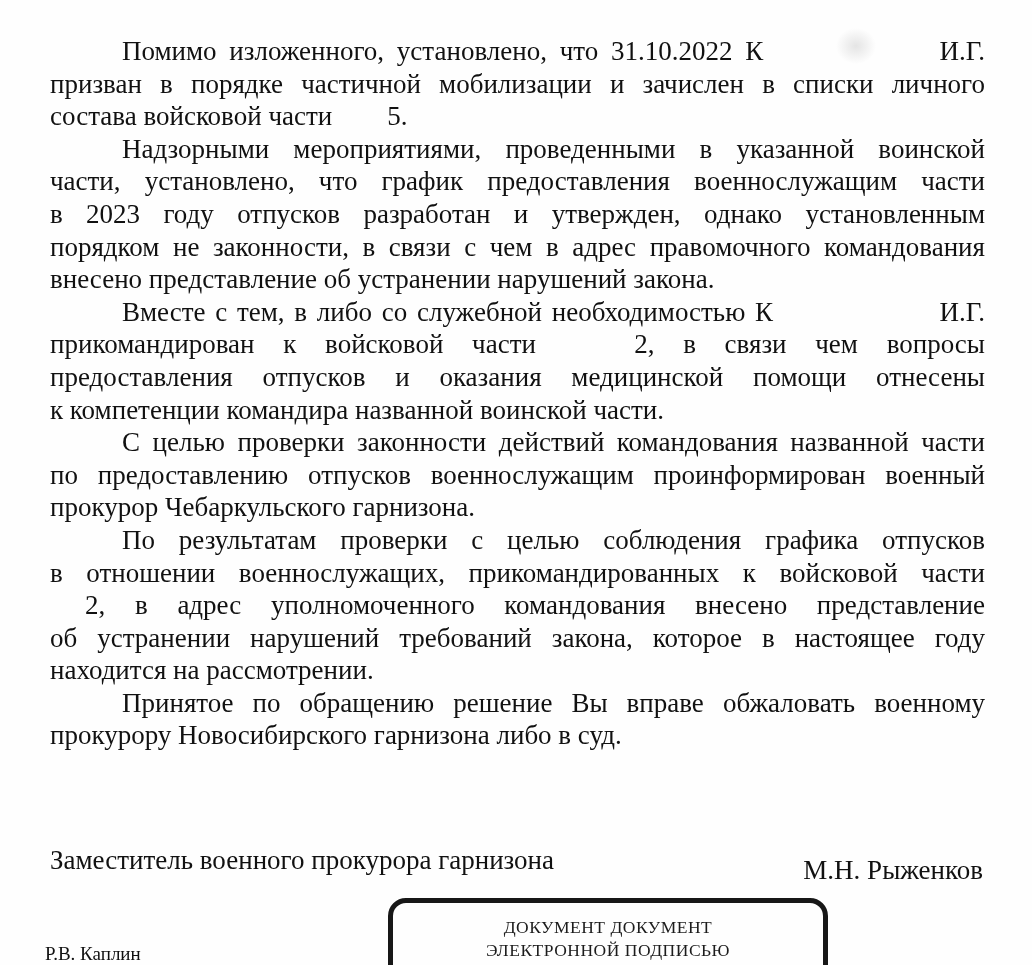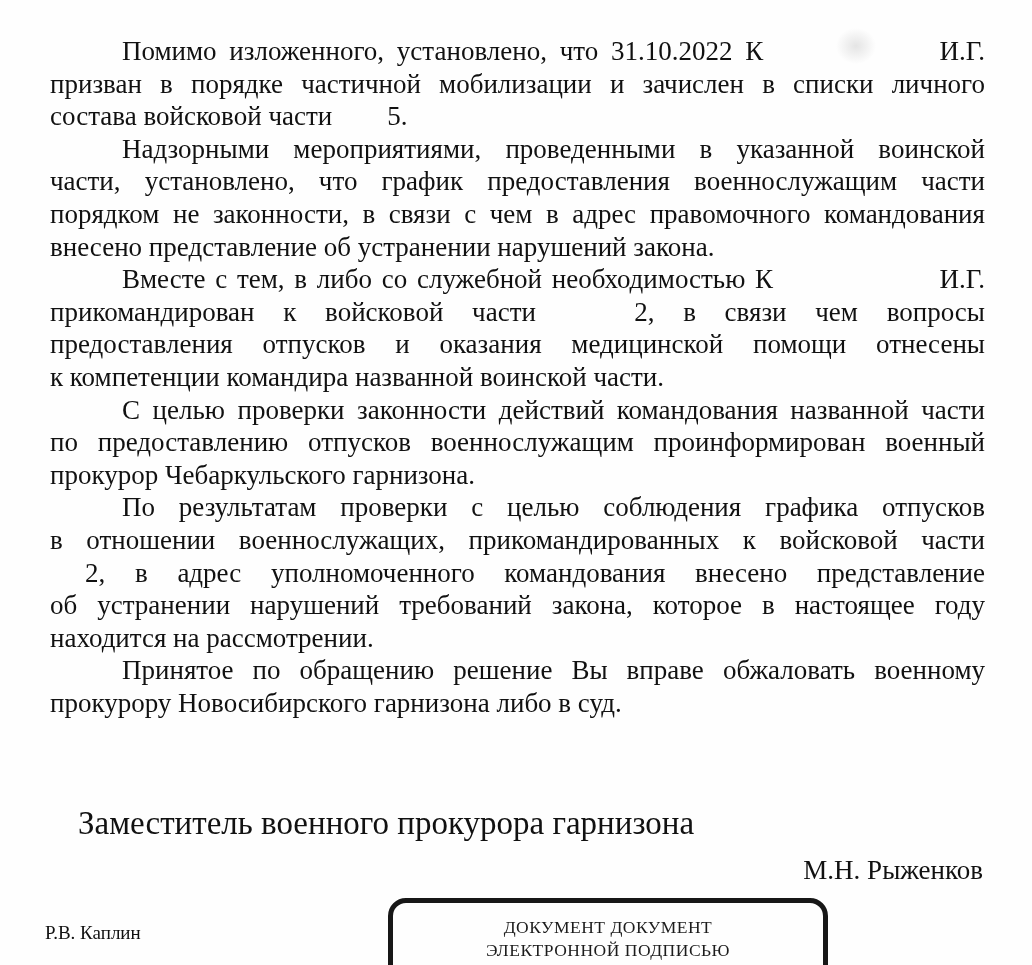--- a/index.html
+++ b/index.html
@@ -34,29 +34,29 @@
   .ws3 { word-spacing: 3px; }
   .ws6 { word-spacing: 6px; }
   .ws22 { word-spacing: 22px; }
   .gap { display: inline-block; height: 1px; }
   .g55 { width: 55px; }
   .smudge {
     position: absolute; left: 836px; top: 28px; width: 40px; height: 36px;
     background: radial-gradient(closest-side, rgba(125,125,125,0.20), rgba(255,255,255,0));
   }
   .sig-title {
-    position: absolute; left: 50px; top: 807px;
-    font-size: 33px; line-height: 33px; margin-left: 28px;
+    position: absolute; left: 50px; top: 844px;
+    font-size: 27px; line-height: 33px;
   }
   .sig-name {
     position: absolute; right: 49px; top: 854px;
     font-size: 27px; line-height: 33px; margin-left: 36px;
   }
   .executor {
-    position: absolute; left: 45px; top: 921px;
+    position: absolute; left: 45px; top: 942px;
     font-size: 19px; line-height: 24px;
   }
   .stamp {
     position: absolute; left: 388px; top: 898px;
     width: 440px; height: 110px;
     box-sizing: border-box;
     border: 5px solid #171717;
     border-radius: 18px;
     text-align: center;
     padding-top: 13px;
@@ -83,20 +83,21 @@
       </div>
       <div class="ln j">призван в порядке частичной мобилизации и зачислен в списки личного</div>
       <div class="ln">
         <span>состава войсковой части</span><span class="gap g55"></span><span>5.</span>
       </div>
     </div>
 
     <div>
       <div class="ln j ind">Надзорными мероприятиями, проведенными в указанной воинской</div>
       <div class="ln j">части, установлено, что график предоставления военнослужащим части</div>
+      <div class="ln j">в 2023 году отпусков разработан и утвержден, однако установленным</div>
       <div class="ln j">порядком не законности, в связи с чем в адрес правомочного командования</div>
       <div class="ln">внесено представление об устранении нарушений закона.</div>
     </div>
 
     <div>
       <div class="ln split pind">
         <span class="ws3">Вместе с тем, в либо со служебной необходимостью К</span>
         <span>И.Г.</span>
       </div>
       <div class="ln split">

